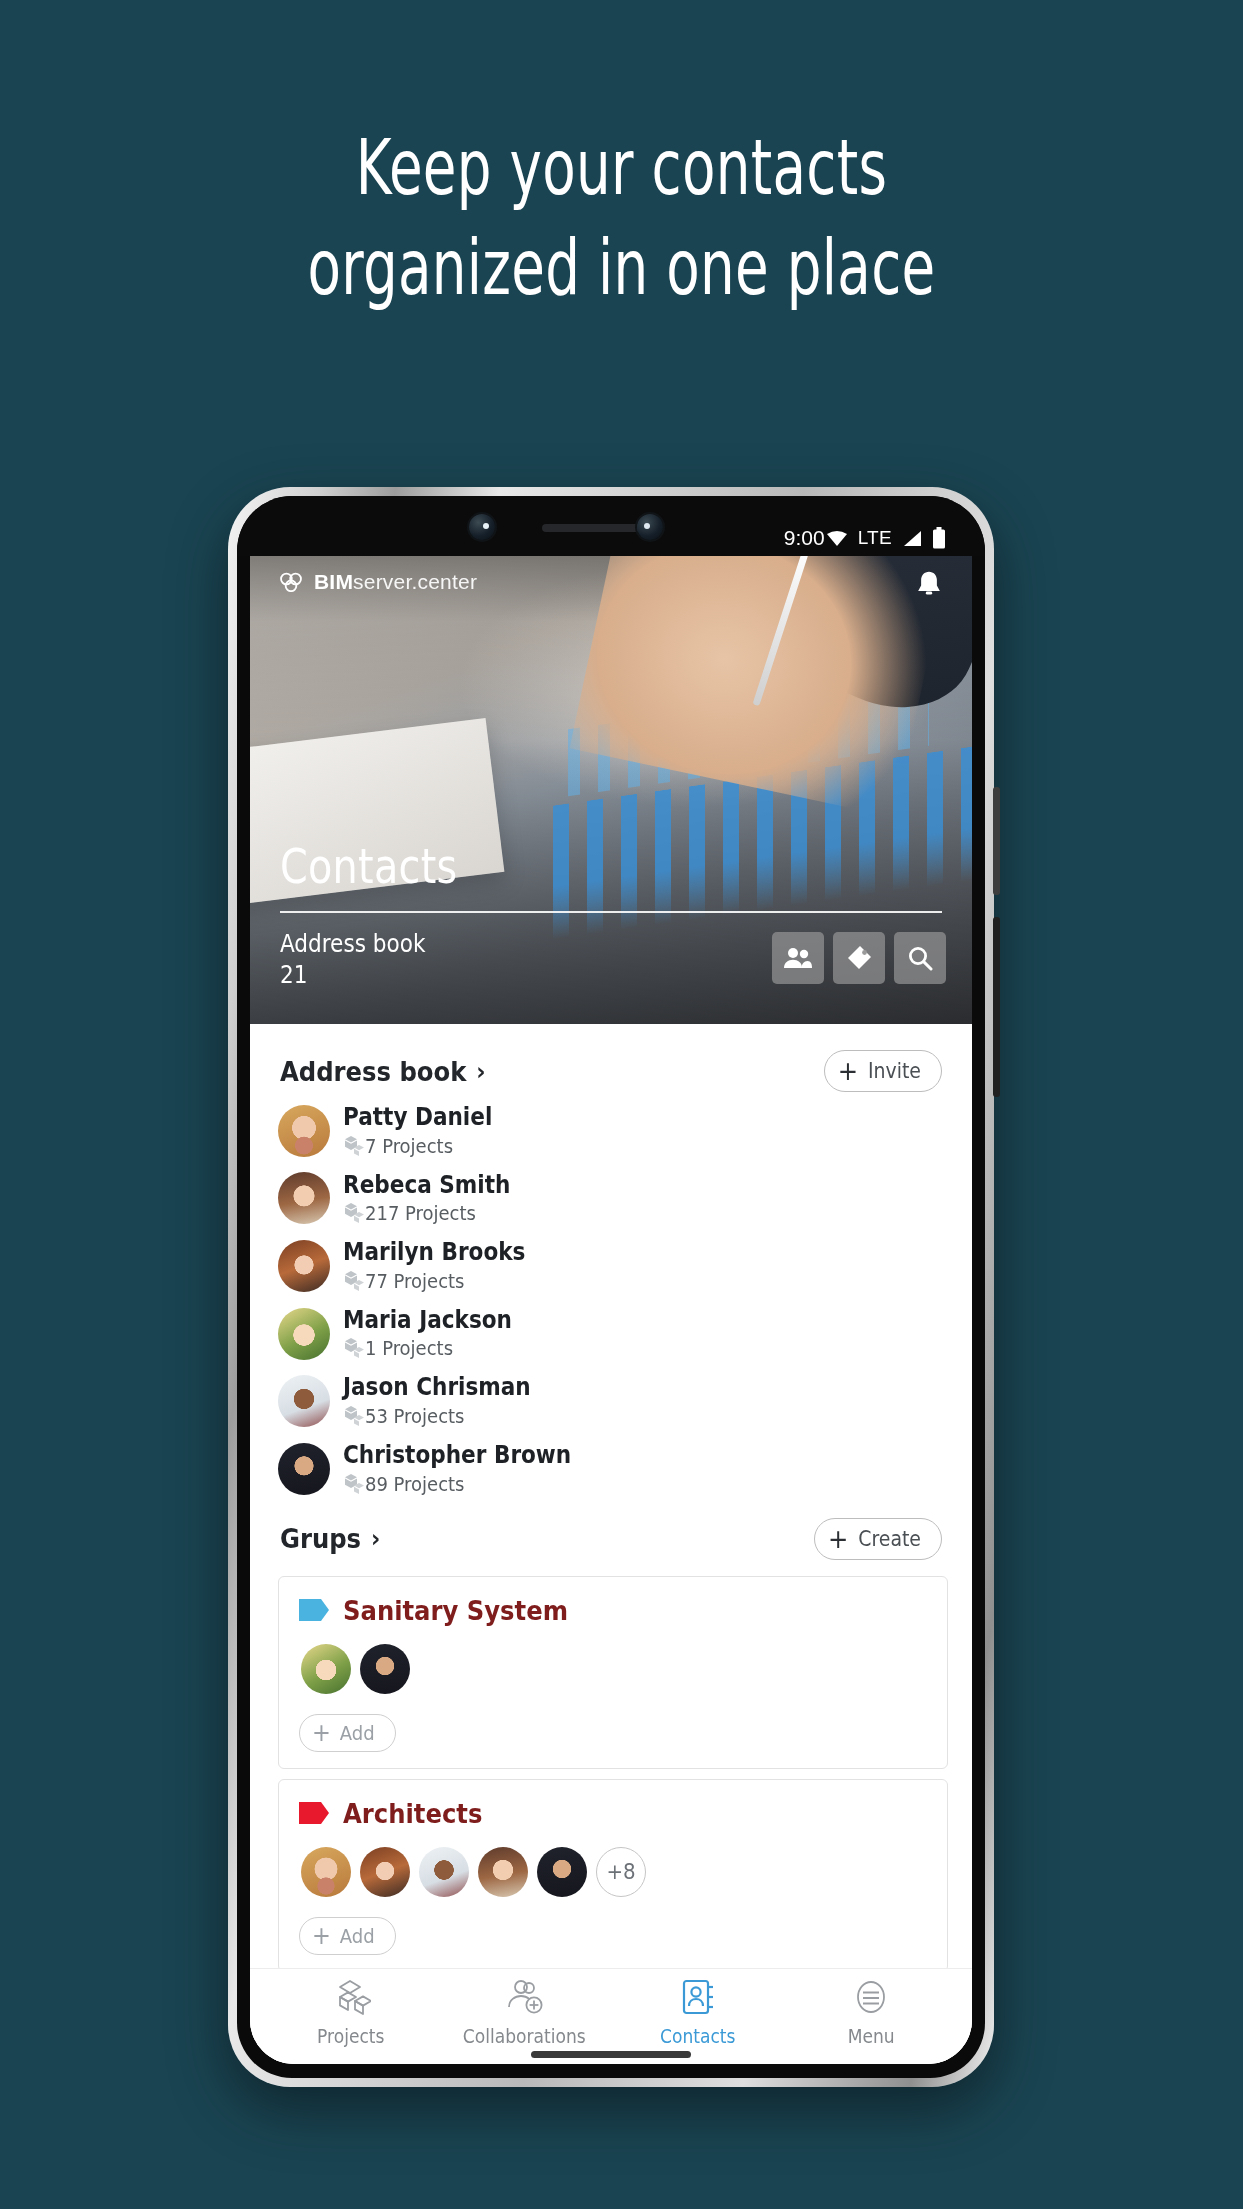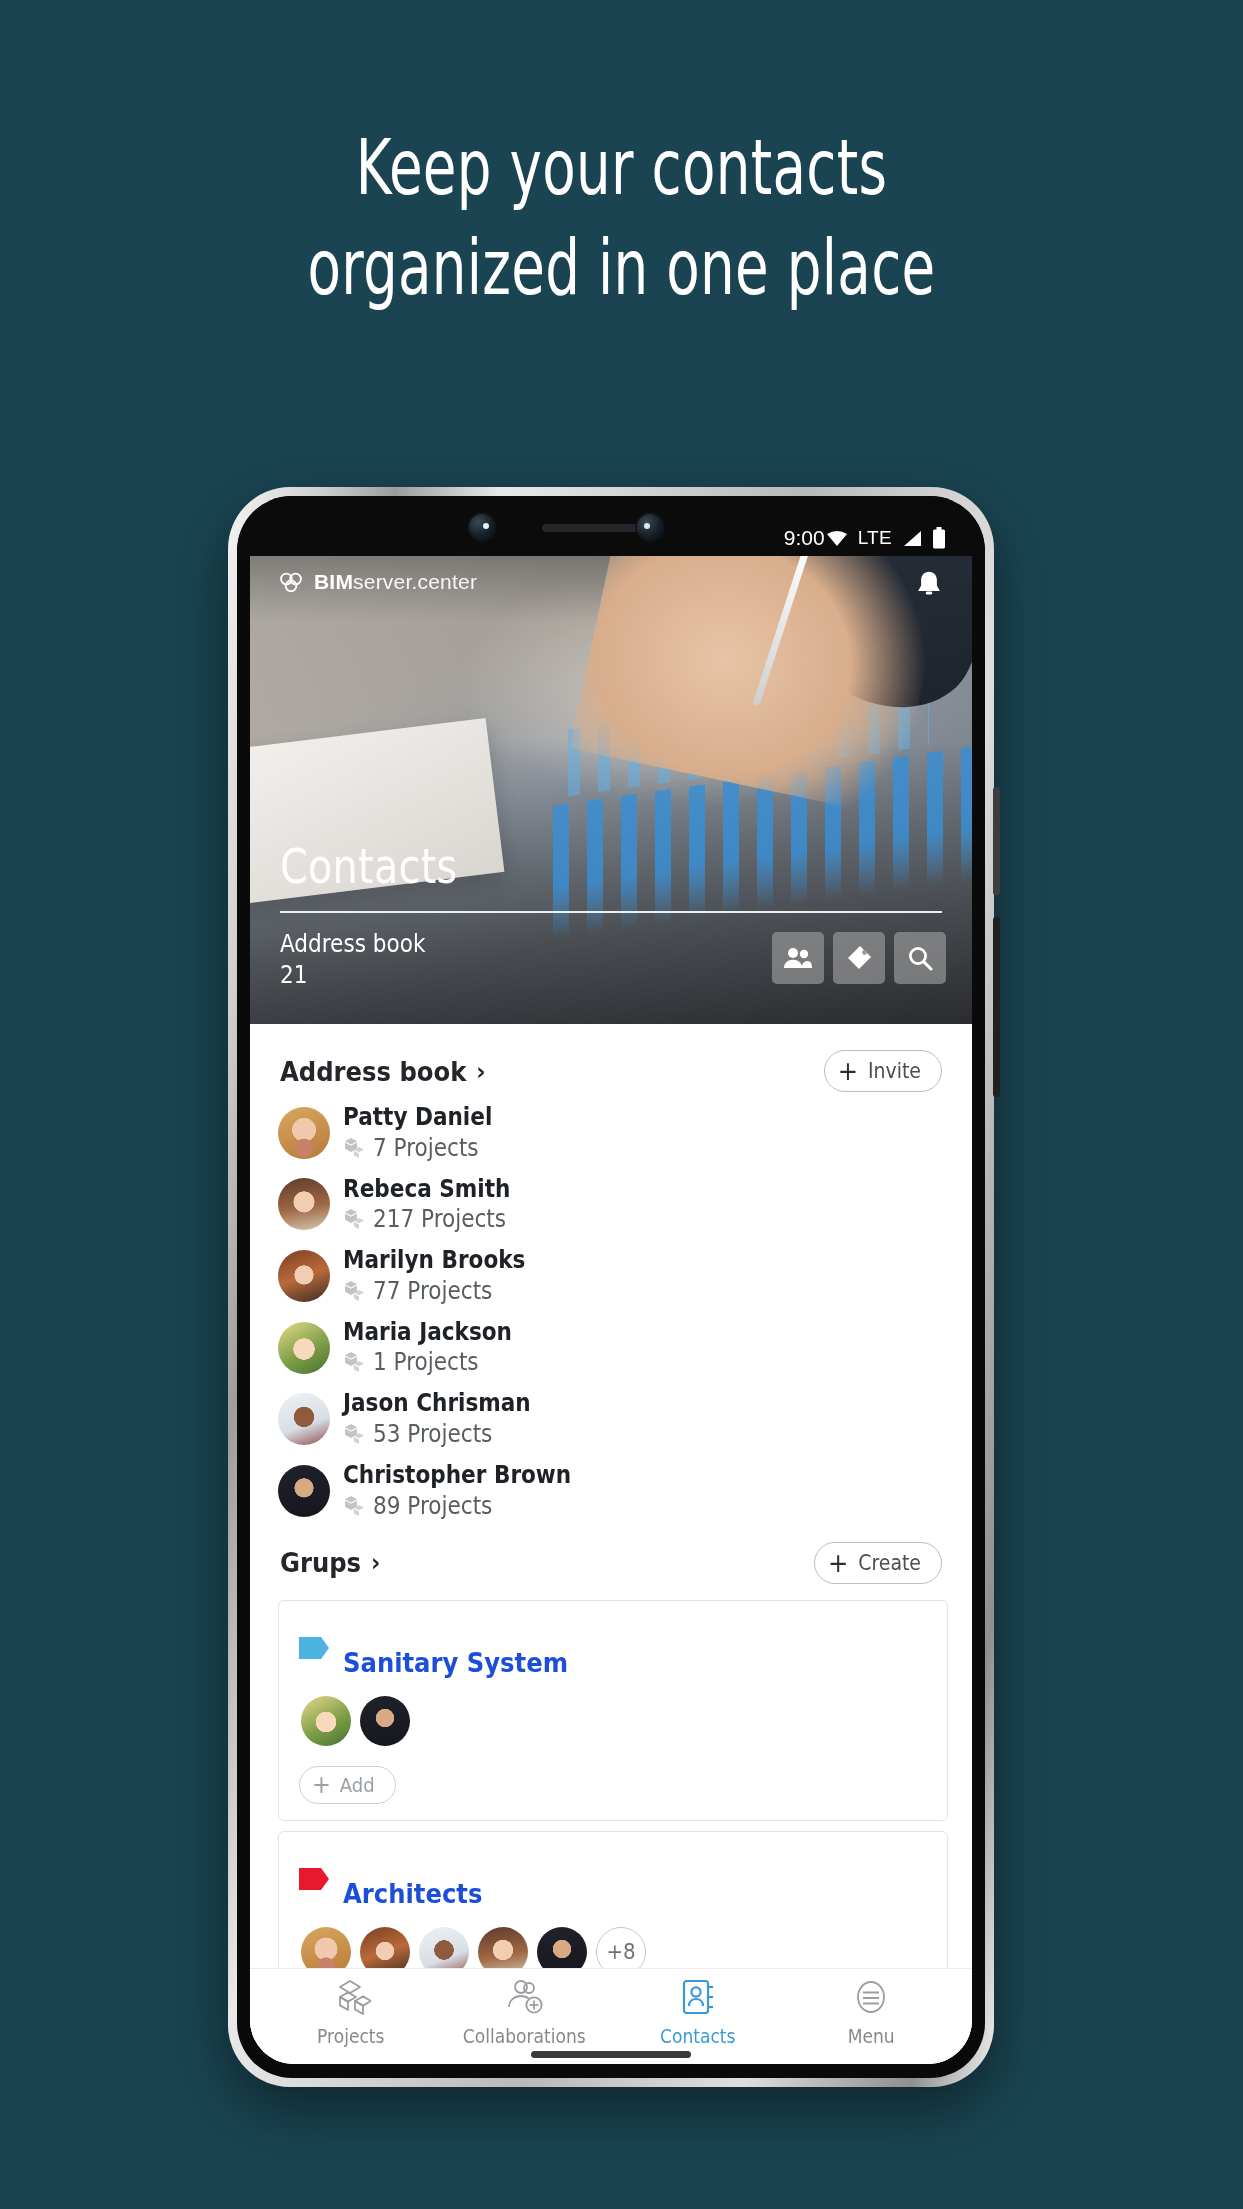--- a/index.html
+++ b/index.html
@@ -214,36 +214,35 @@
   .av{
     width:52px; height:52px; border-radius:50%; flex:none;
     background-size:cover; background-position:center;
   }
   .cname{
     font-size:24px; font-weight:700; color:#1e2226; line-height:1.15;
     font-family:"DejaVu Sans Condensed","Liberation Sans",sans-serif;
     white-space:nowrap;
   }
   .cmeta{
-    display:flex; align-items:center; gap:8px; margin-top:2px;
-    font-size:24px; color:#585d62;
+    display:flex; align-items:center; margin-top:2px;
+    font-size:20px; color:#585d62;
     font-family:"DejaVu Sans Condensed","Liberation Sans",sans-serif;
   }
 
   
   .gcard{
     margin:10px 24px 0 28px; border:1.4px solid #e2e2e2; border-radius:6px;
     padding:18px 20px 16px 20px; background:#fff;
   }
   .gtop{ display:flex; align-items:center; gap:14px; }
   .tag{ width:30px; height:26px; flex:none; }
   .gname{
-    font-size:27px; font-weight:700; color:#1d4ed8;
-    font-family:"DejaVu Sans Condensed","Liberation Sans",sans-serif;
-    margin-top:28px;
+    font-size:27px; font-weight:700; color:#7f1d1d;
+    font-family:"DejaVu Sans Condensed","Liberation Sans",sans-serif;
   }
   .gavs{ display:flex; gap:9px; margin:18px 0 0 2px; }
   .gav{ width:50px; height:50px; border-radius:50%; background-size:cover; background-position:center;}
   .more{
     width:50px; height:50px; border-radius:50%;
     border:1.6px solid #c6c6c6; color:#6d7278;
     display:flex; align-items:center; justify-content:center;
     font-size:22px;
     font-family:"DejaVu Sans Condensed","Liberation Sans",sans-serif;
   }

